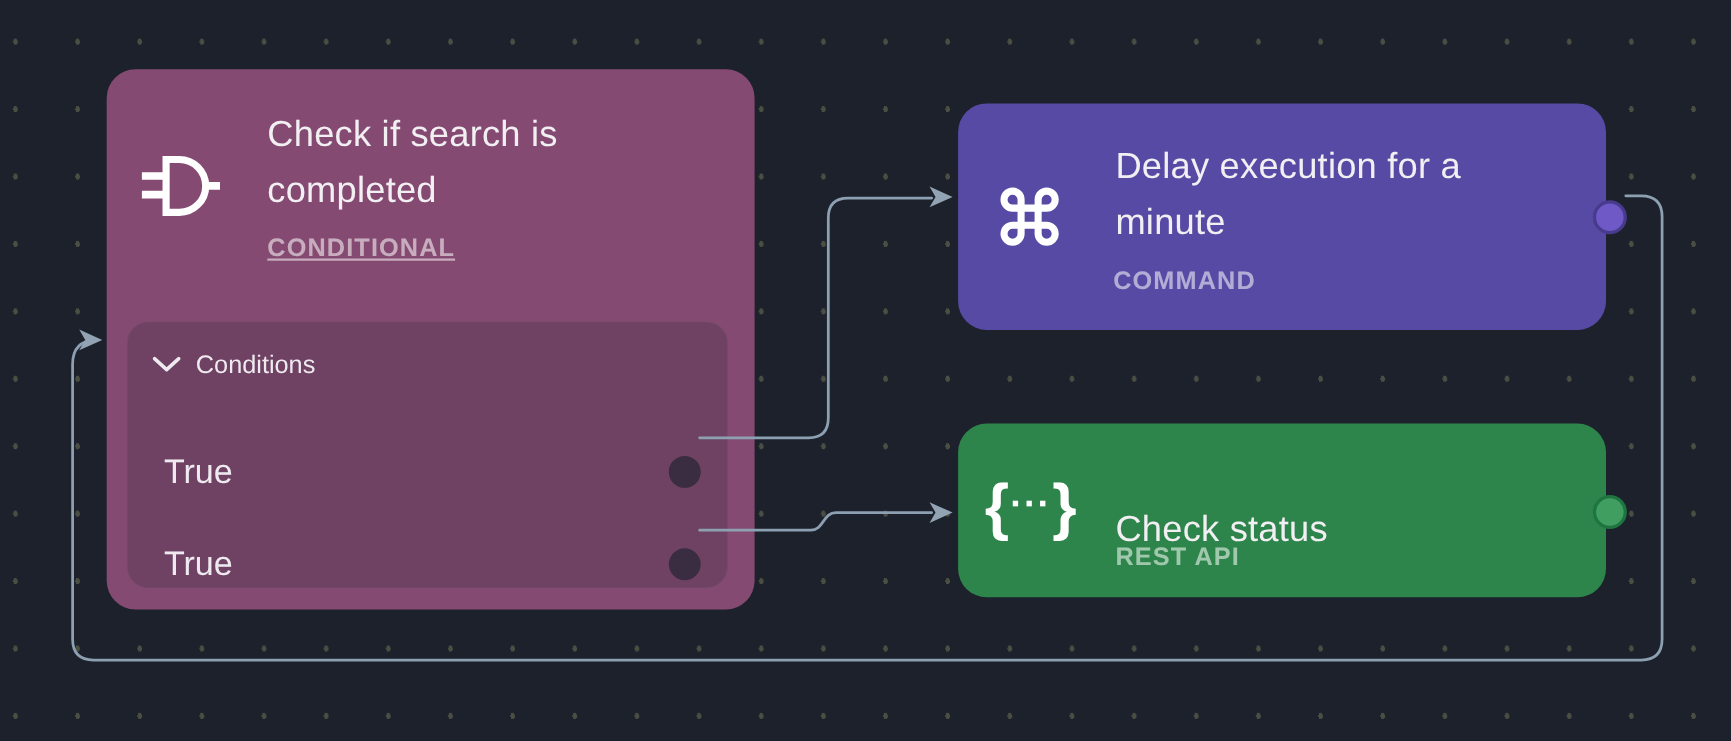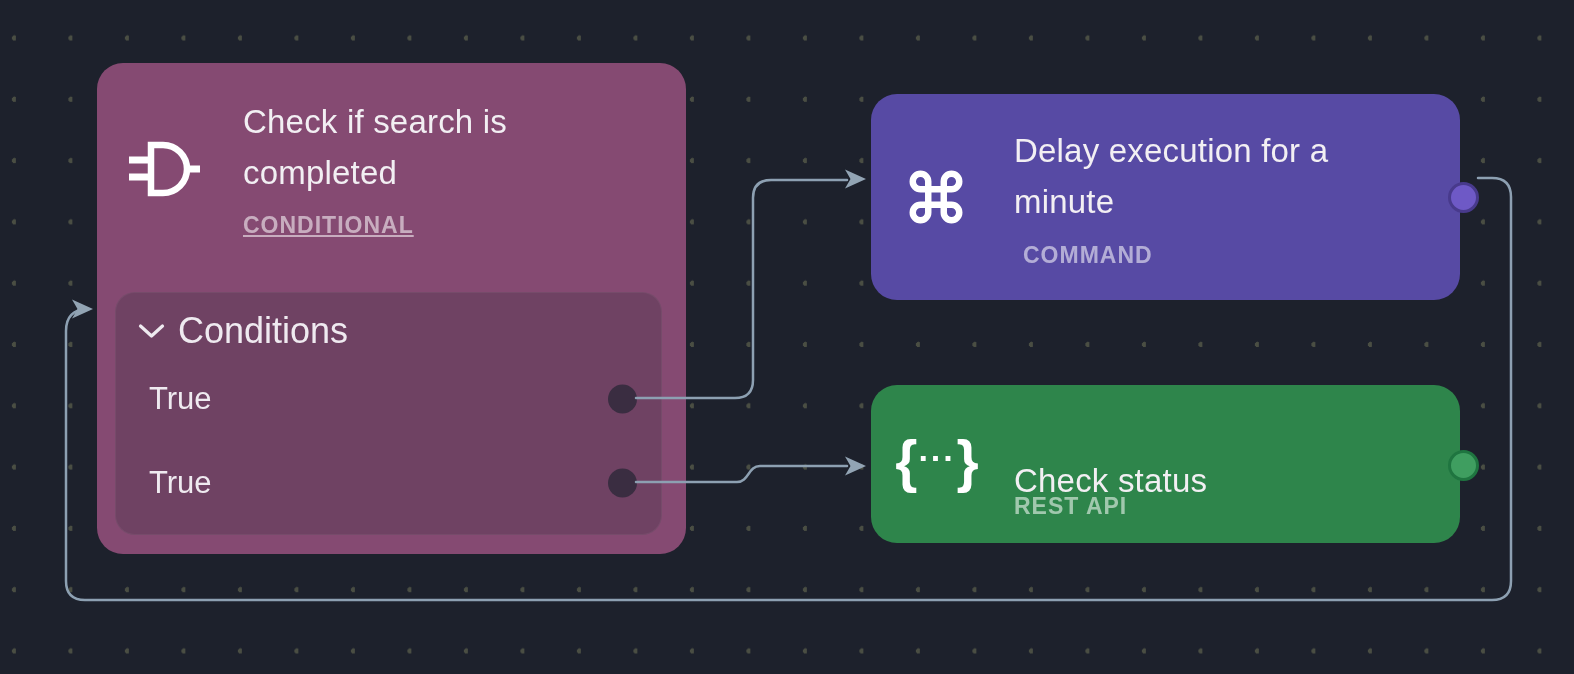--- a/index.html
+++ b/index.html
@@ -48,39 +48,39 @@
     border-radius: 20px;
     border: 1px solid rgba(255,255,255,0.05);
     box-sizing: border-box;
   }
   .panel-header {
     position: absolute;
     left: 22px; top: 18px; height: 40px;
     display: flex; align-items: center; gap: 13px;
     cursor: pointer;
   }
-  .panel-title { font-size: 36px; color: #efeaf0; text-align: center; }
-  .out-row { position: absolute; left: 0; width: 100%; height: 40px; }
+  .panel-title { font-size: 23px; color: #efeaf0; text-align: center; }
+  .out-row { position: absolute; left: 0; width: 100%; height: 40px; margin-top: 30px; }
   .row-true  { top: 86px; }
   .row-false { top: 170px; }
   .out-label {
     position: absolute; left: 33px; top: 50%; transform: translateY(-50%);
     font-size: 31px; color: #efeaf0;
   }
   .port-dark {
     position: absolute; left: 492px; top: 50%; transform: translateY(-50%);
     width: 29px; height: 29px; border-radius: 50%;
     background: #3a2d41;
   }
 
   
   .node-delay { left: 871px; top: 74px; width: 589px; height: 206px; background: #574aa4; }
   .node-delay .node-icon  { left: 34px; top: 72px; width: 62px; height: 62px; }
   .node-delay .node-title { left: 143px; top: 31px; }
-  .node-delay .node-type  { left: 152px; top: 148px; }
+  .node-delay .node-type  { left: 141px; top: 148px; }
 
   
   .node-rest { left: 871px; top: 385px; width: 589px; height: 158px; background: #2e854b; }
   .node-rest .node-icon  { left: 26px; top: 46px; width: 80px; height: 66px; }
   .node-rest .node-title { left: 143px; top: 30px; margin-top: 40px; }
   .node-rest .node-type  { left: 143px; top: 108px; }
 
   .braces-icon { color: #ffffff; display: flex; align-items: center; justify-content: center; }
   .braces-icon .brace { font-size: 57px; font-weight: bold; line-height: 1; transform: translateY(-3px); }
   .braces-icon .dots  { font-size: 34px; font-weight: bold; letter-spacing: 1px; margin: 0 1px; transform: translateY(-6px); }

